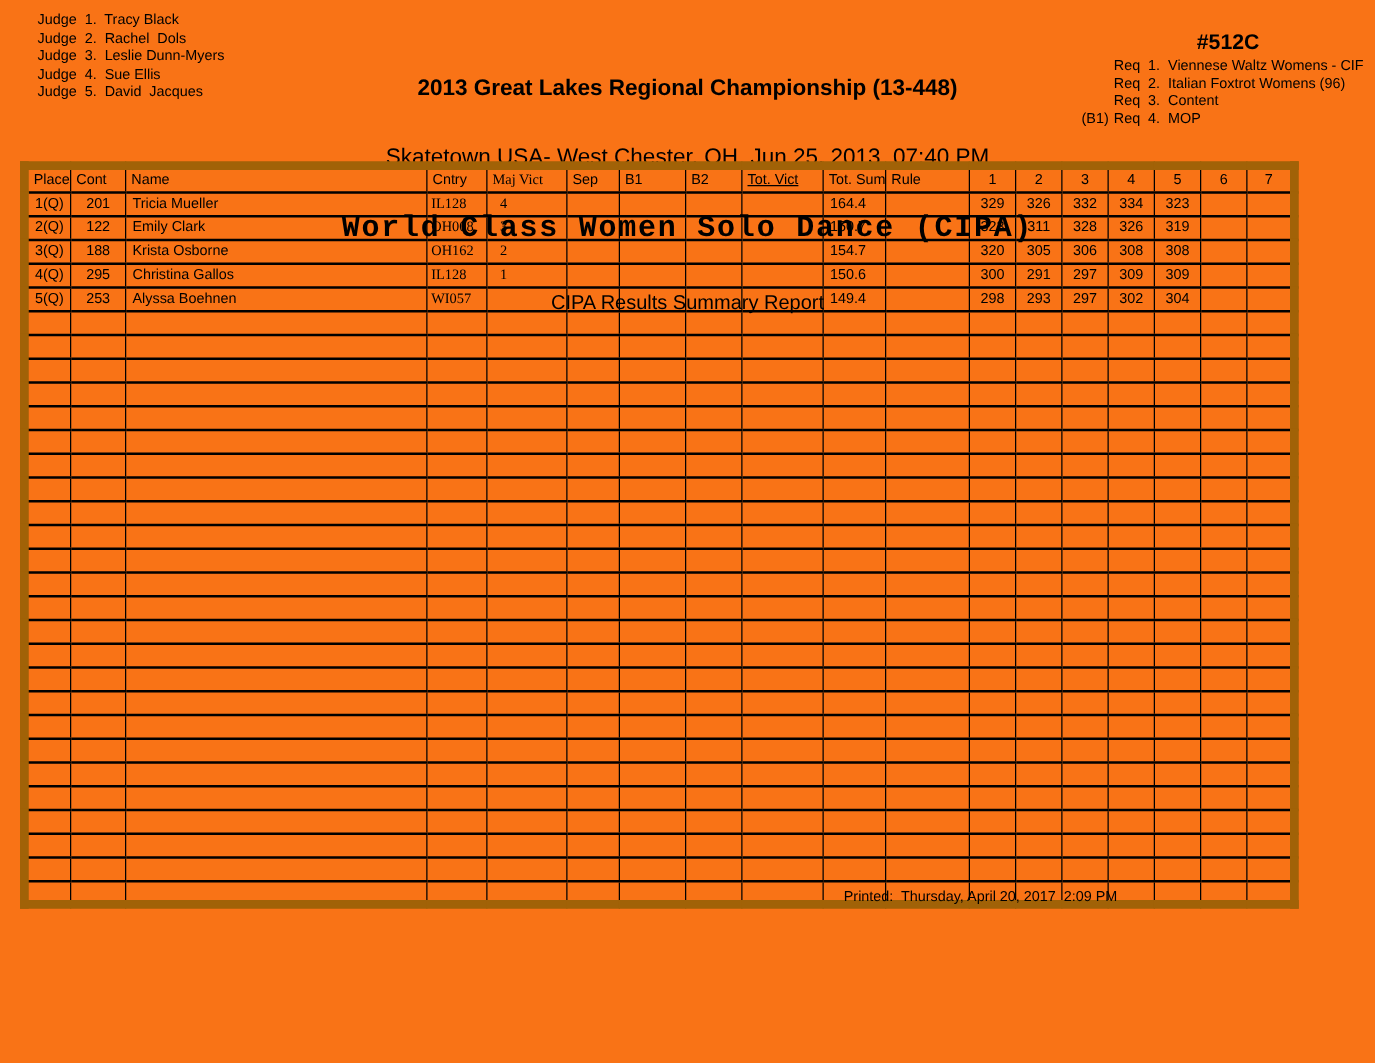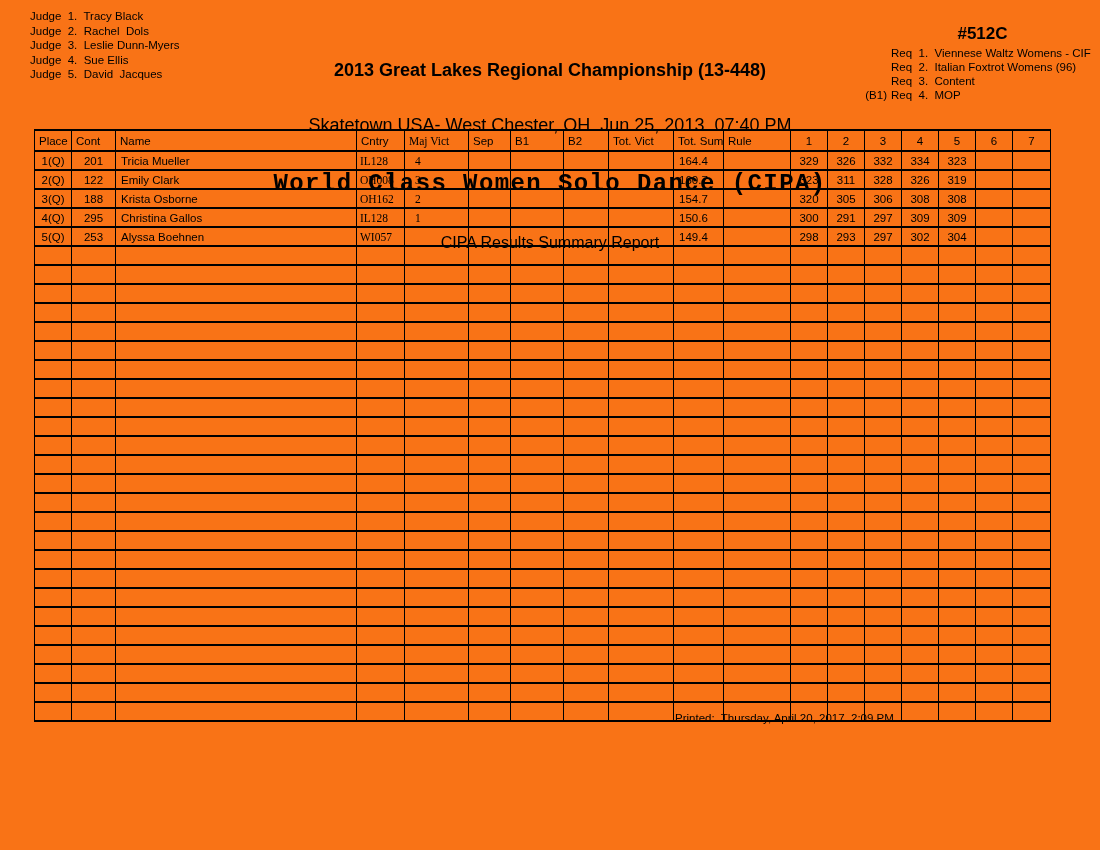--- a/index.html
+++ b/index.html
@@ -36,41 +36,41 @@
   .event-code {
     font-size: 17px; font-weight: bold; text-align: center;
     line-height: 19px; margin-bottom: 3px;
   }
   .req-line { display: flex; font-size: 11.5px; line-height: 14px; white-space: pre; }
   .req-prefix { width: 27px; text-align: right; margin-right: 4px; flex: none; }
   .req-text { white-space: pre; }
 
   
   table.results {
-    position: absolute; left: 34px; top: 129px;
+    position: absolute; left: 16px; top: 129px;
     width: 1016px;
     border-collapse: collapse; table-layout: fixed;
     font-size: 11.5px;
-    border: 1px solid #a16207;
+    border: 7px solid #a16207;
   }
   .results th, .results td {
     border-left: 1px solid #000; border-right: 1px solid #000;
     border-top: 2px solid #000; border-bottom: 2px solid #000;
     padding: 0 0 0 4px;
     overflow: hidden; white-space: nowrap;
     font-weight: normal; text-align: left;
     vertical-align: middle;
   }
   .results thead tr { height: 21px; }
   .results tbody tr { height: 19px; }
 
   
   .c0  { width: 37px; }  .c1  { width: 44px; }  .c2  { width: 241px; }
   .c3  { width: 48px; }  .c4  { width: 64px; font-family: Liberation Serif, serif; }  .c5  { width: 42px; }
-  .c6  { width: 53px; }  .c7  { width: 45px; }  .c8  { width: 65px; }
+  .c6  { width: 53px; }  .c7  { width: 45px; }  .c8  { width: 65px; text-decoration: underline; }
   .c9  { width: 50px; }  .c10 { width: 67px; }
   .c11, .c12, .c13, .c14, .c15, .c16 { width: 37px; }
   .c17 { width: 38px; }
 
   
   .results thead .c11, .results thead .c12, .results thead .c13,
   .results thead .c14, .results thead .c15, .results thead .c16,
   .results thead .c17 { text-align: center; padding-left: 0; }
 
   

